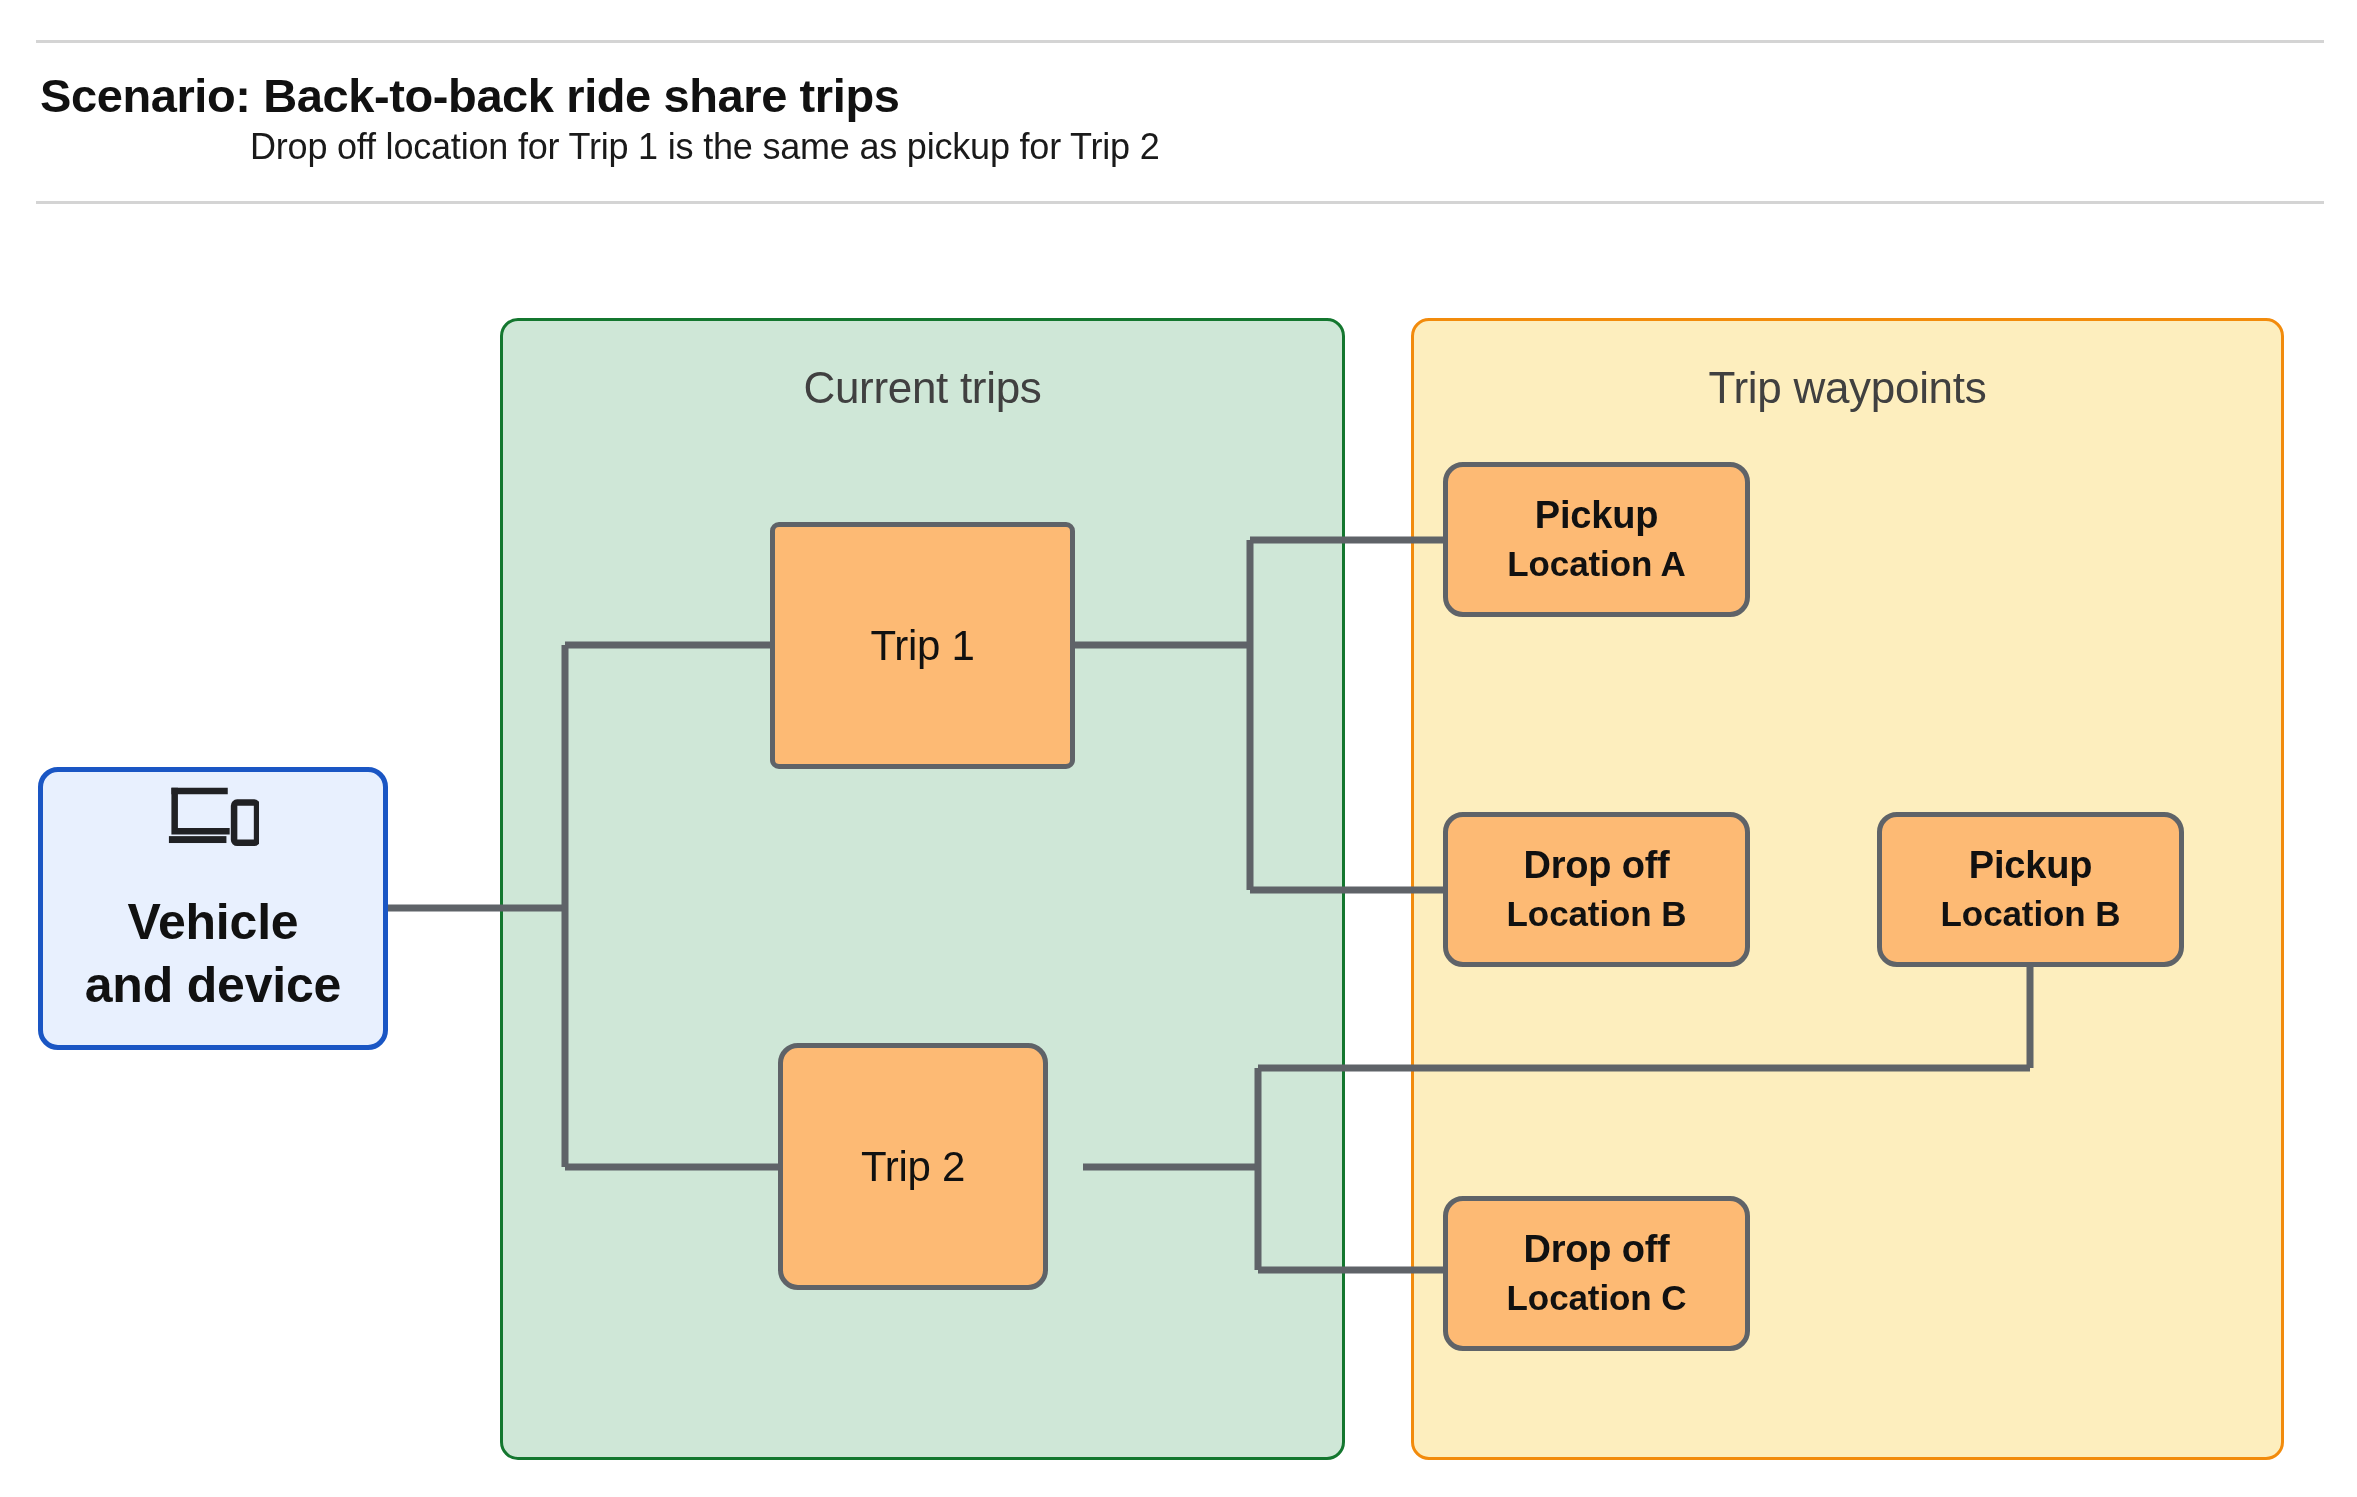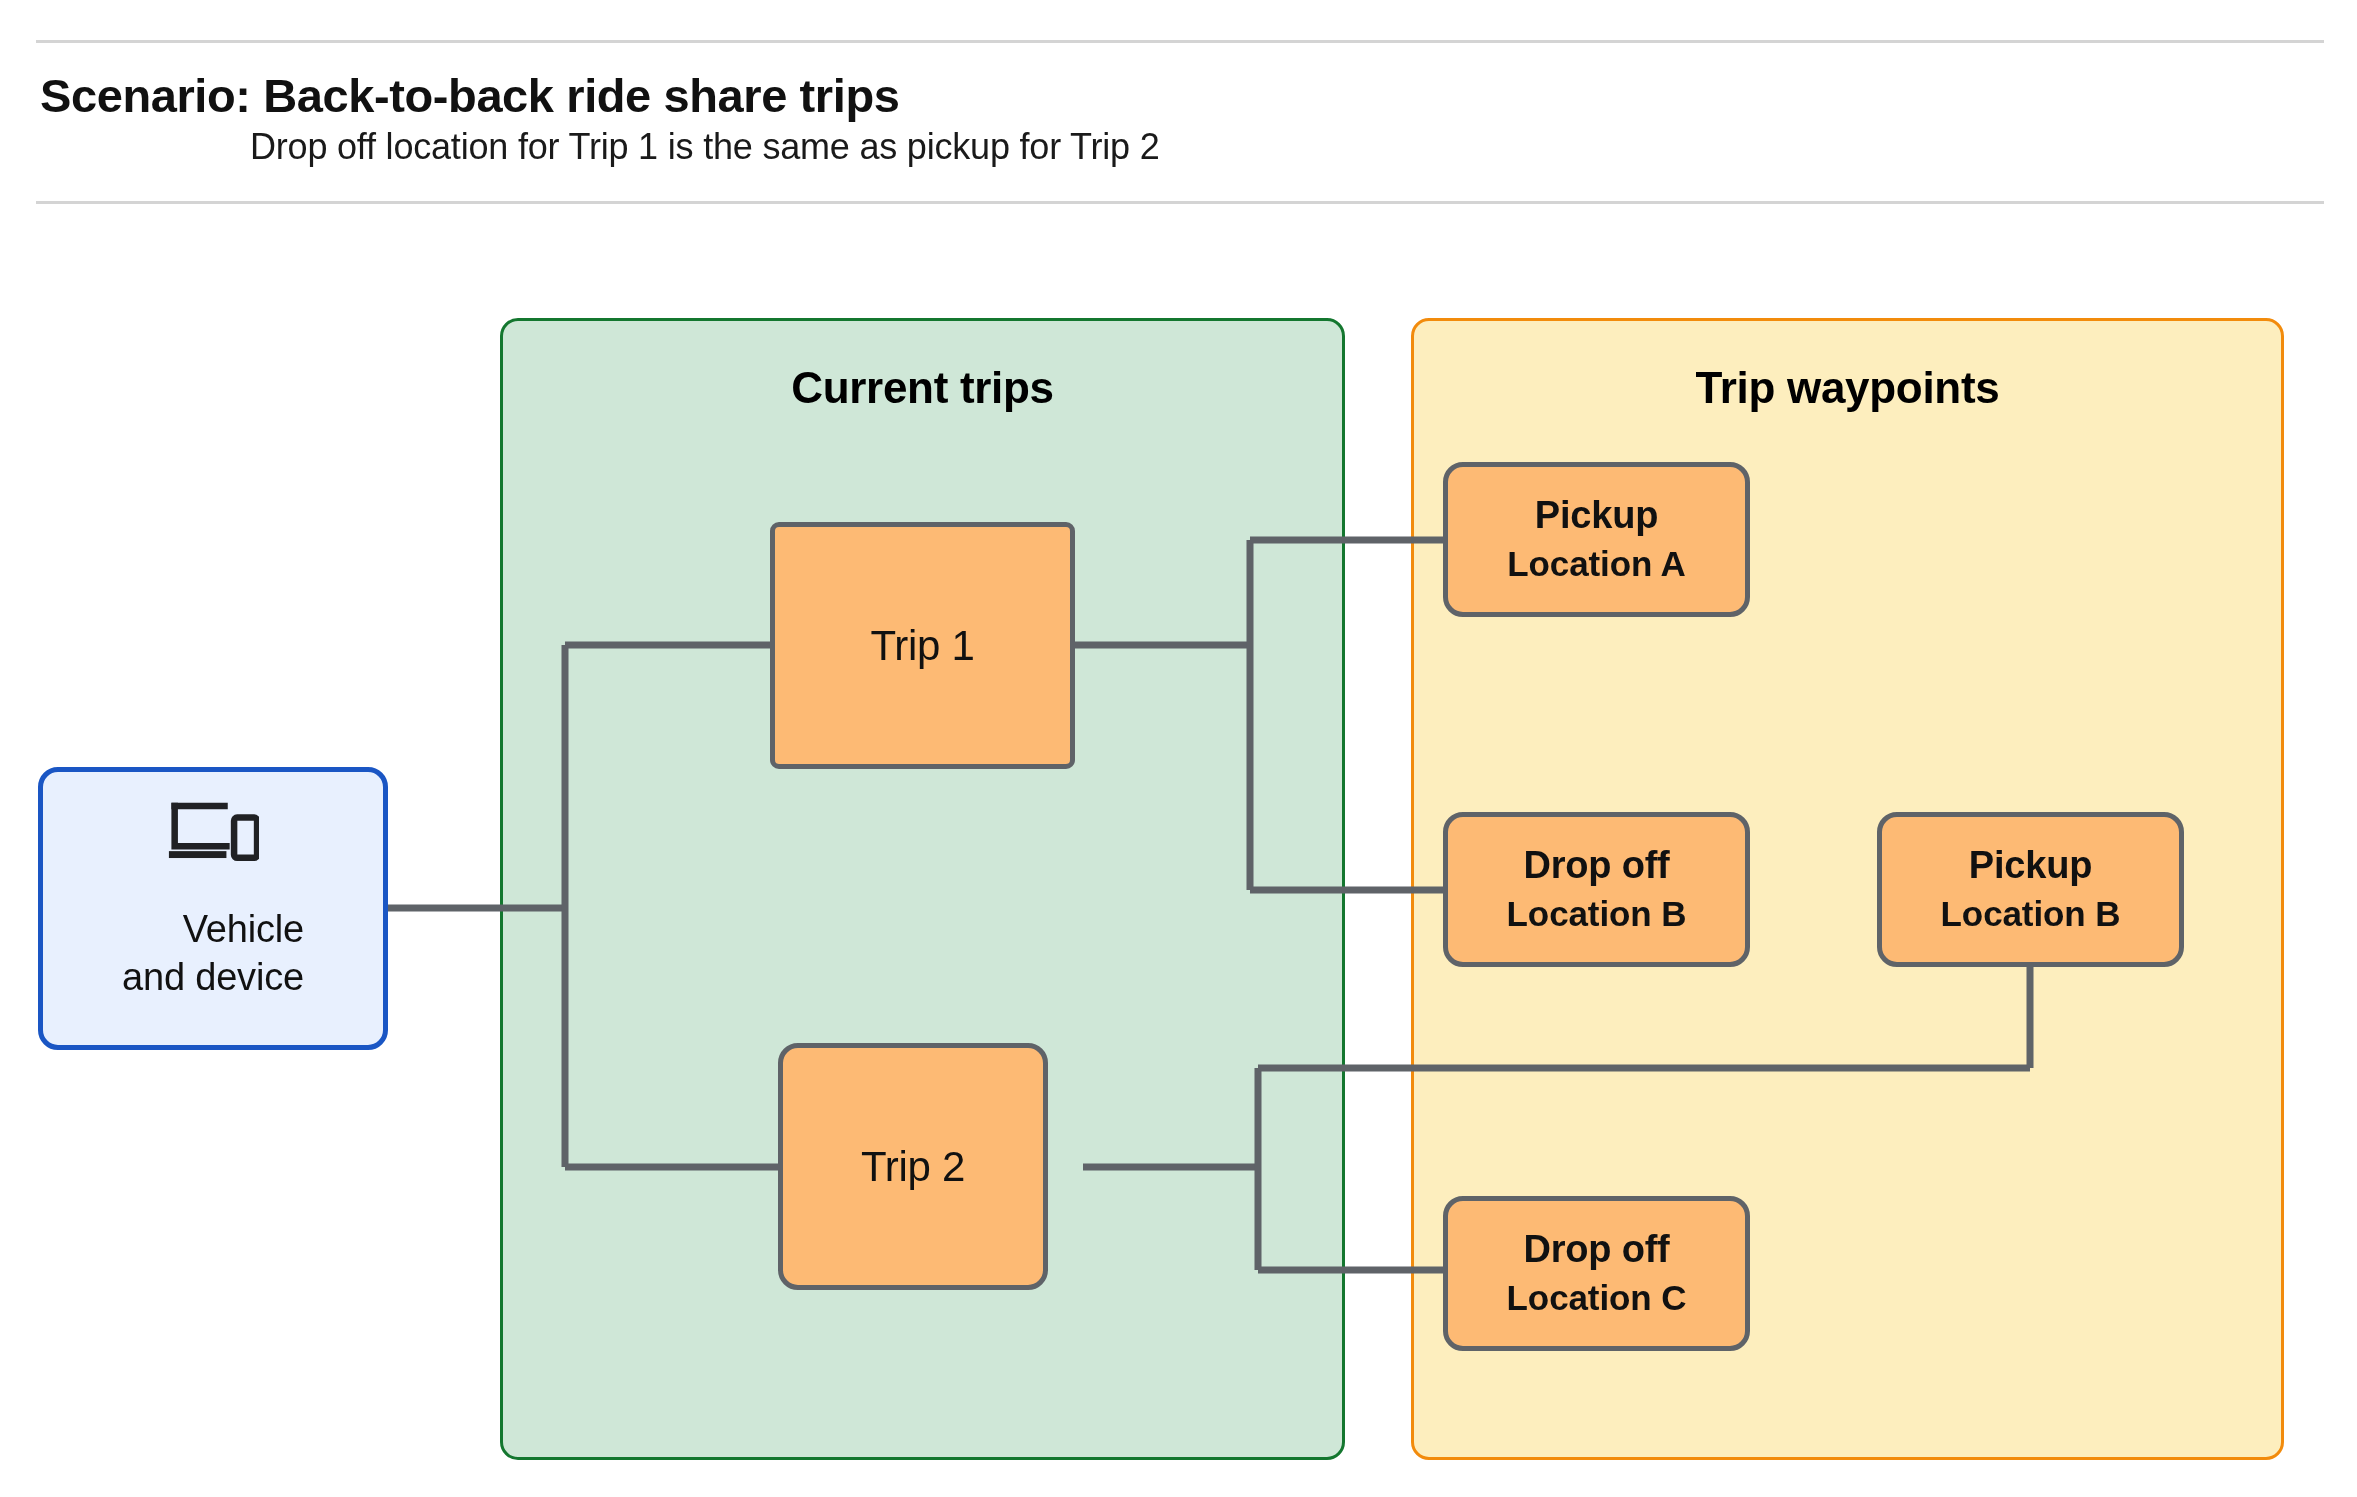--- a/index.html
+++ b/index.html
@@ -74,22 +74,22 @@
     border: 3px solid #f28b0c;
     margin-left: 39px;
   }
   .group-title {
     position: absolute;
     top: 42px;
     left: 0;
     width: 100%;
     text-align: center;
     font-size: 44px;
-    font-weight: 700;
-    color: #000000;
+    font-weight: 400;
+    color: #404040;
     letter-spacing: -0.3px;
   }
 
   
   #wires {
     position: absolute;
     left: 0;
     top: 0;
     width: 2357px;
     height: 1497px;
@@ -157,25 +157,25 @@
     justify-content: center;
   }
   #devices-icon {
     width: 92px;
     height: 62px;
     margin-top: -16px;
     margin-bottom: 44px;
     display: block;
   }
   #vehicle-device-label {
-    font-size: 38px;
-    font-weight: 400;
+    font-size: 50px;
+    font-weight: 700;
     color: #111111;
     line-height: 1.25;
-    text-align: right;
+    text-align: center;
     white-space: pre-line;
     letter-spacing: -0.2px;
   }
 </style>
 </head>
 <body>
 
 <div id="stage">
 
   <div id="hdr-rule-top" class="hdr-rule"></div>

